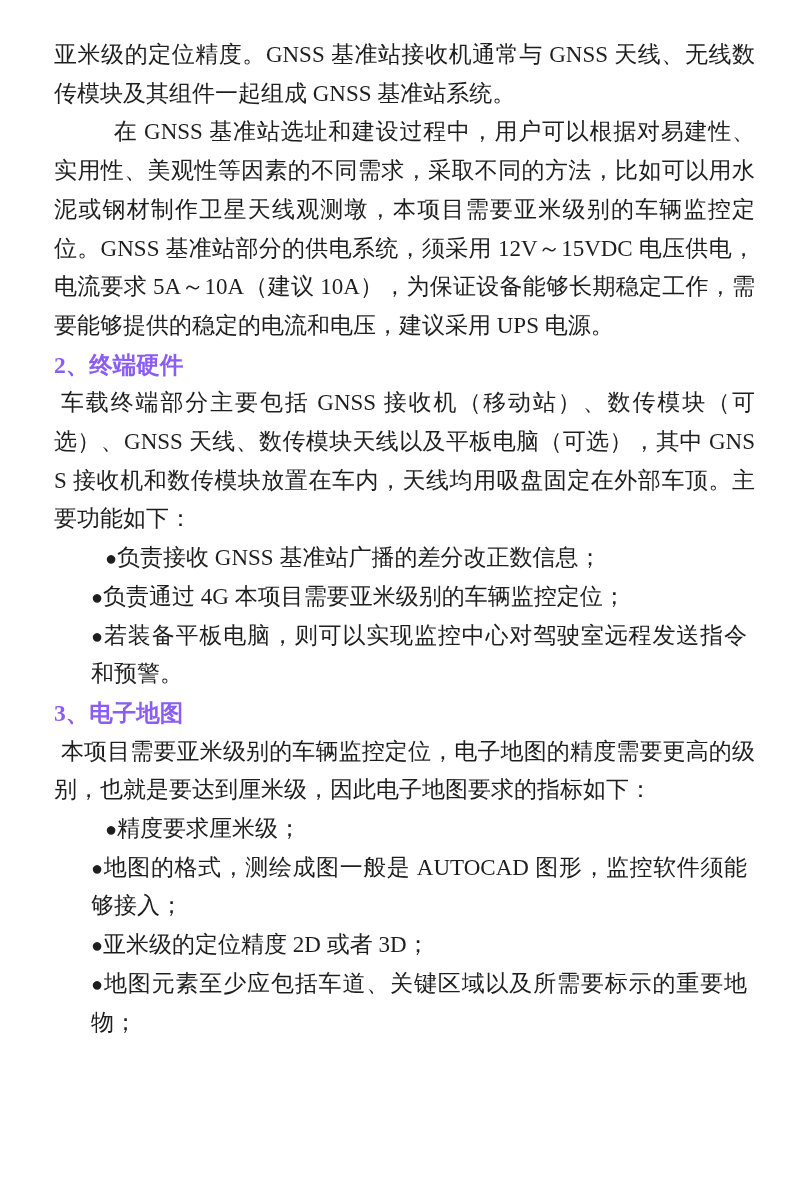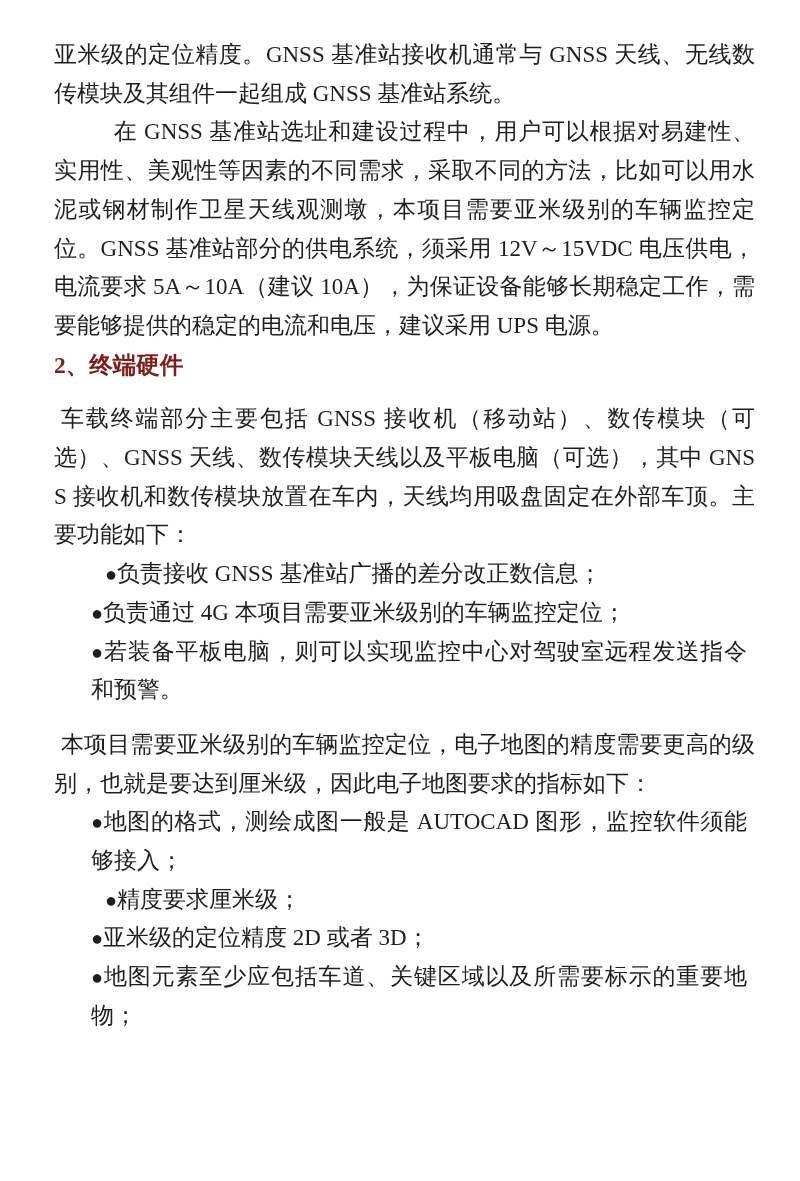--- a/index.html
+++ b/index.html
@@ -22,27 +22,27 @@
   }
   .para {
     margin: 0;
     text-align: justify;
     text-align-last: left;
     word-break: break-all;
   }
   .indent-none   { text-indent: 0; }
   .indent-xl     { text-indent: 2.6em; }
   .indent-lg     { text-indent: 2.0em; }
-  .indent-sm     { text-indent: 0.3em; margin-top: 16px; }
+  .indent-sm     { text-indent: 0.3em; }
   .heading {
     margin: 0;
     font-size: 23.5px;
     font-weight: bold;
     line-height: 38.7px;
-    color: #7f1d1d;
+    color: #8b5cf6;
     text-align: left;
   }
   .bullet-row {
     margin: 0 8px 0 37px;
     text-align: justify;
     text-align-last: left;
     word-break: break-all;
   }
   .bullet-row.first { text-indent: 14px; }
   .bullet-marker {
@@ -64,24 +64,25 @@
 
   <p class="para indent-sm">车载终端部分主要包括 GNSS 接收机（移动站）、数传模块（可选）、GNSS 天线、数传模块天线以及平板电脑（可选），其中 GNSS 接收机和数传模块放置在车内，天线均用吸盘固定在外部车顶。主要功能如下：</p>
 
   <div class="bullet-row first"><span class="bullet-marker">●</span><span>负责接收 GNSS 基准站广播的差分改正数信息；</span></div>
 
 
   <div class="bullet-row"><span class="bullet-marker">●</span><span>负责通过 4G 本项目需要亚米级别的车辆监控定位；</span></div>
 
   <div class="bullet-row"><span class="bullet-marker">●</span><span>若装备平板电脑，则可以实现监控中心对驾驶室远程发送指令和预警。</span></div>
 
+  <h2 class="heading">3、电子地图</h2>
 
   <p class="para indent-sm">本项目需要亚米级别的车辆监控定位，电子地图的精度需要更高的级别，也就是要达到厘米级，因此电子地图要求的指标如下：</p>
 
+  <div class="bullet-row first"><span class="bullet-marker">●</span><span>精度要求厘米级；</span></div>
+
   <div class="bullet-row"><span class="bullet-marker">●</span><span>地图的格式，测绘成图一般是 AUTOCAD 图形，监控软件须能够接入；</span></div>
-
-  <div class="bullet-row first"><span class="bullet-marker">●</span><span>精度要求厘米级；</span></div>
 
   <div class="bullet-row"><span class="bullet-marker">●</span><span>亚米级的定位精度 2D 或者 3D；</span></div>
 
   <div class="bullet-row"><span class="bullet-marker">●</span><span>地图元素至少应包括车道、关键区域以及所需要标示的重要地物；</span></div>
 
 </div>
 
 </body></html>

